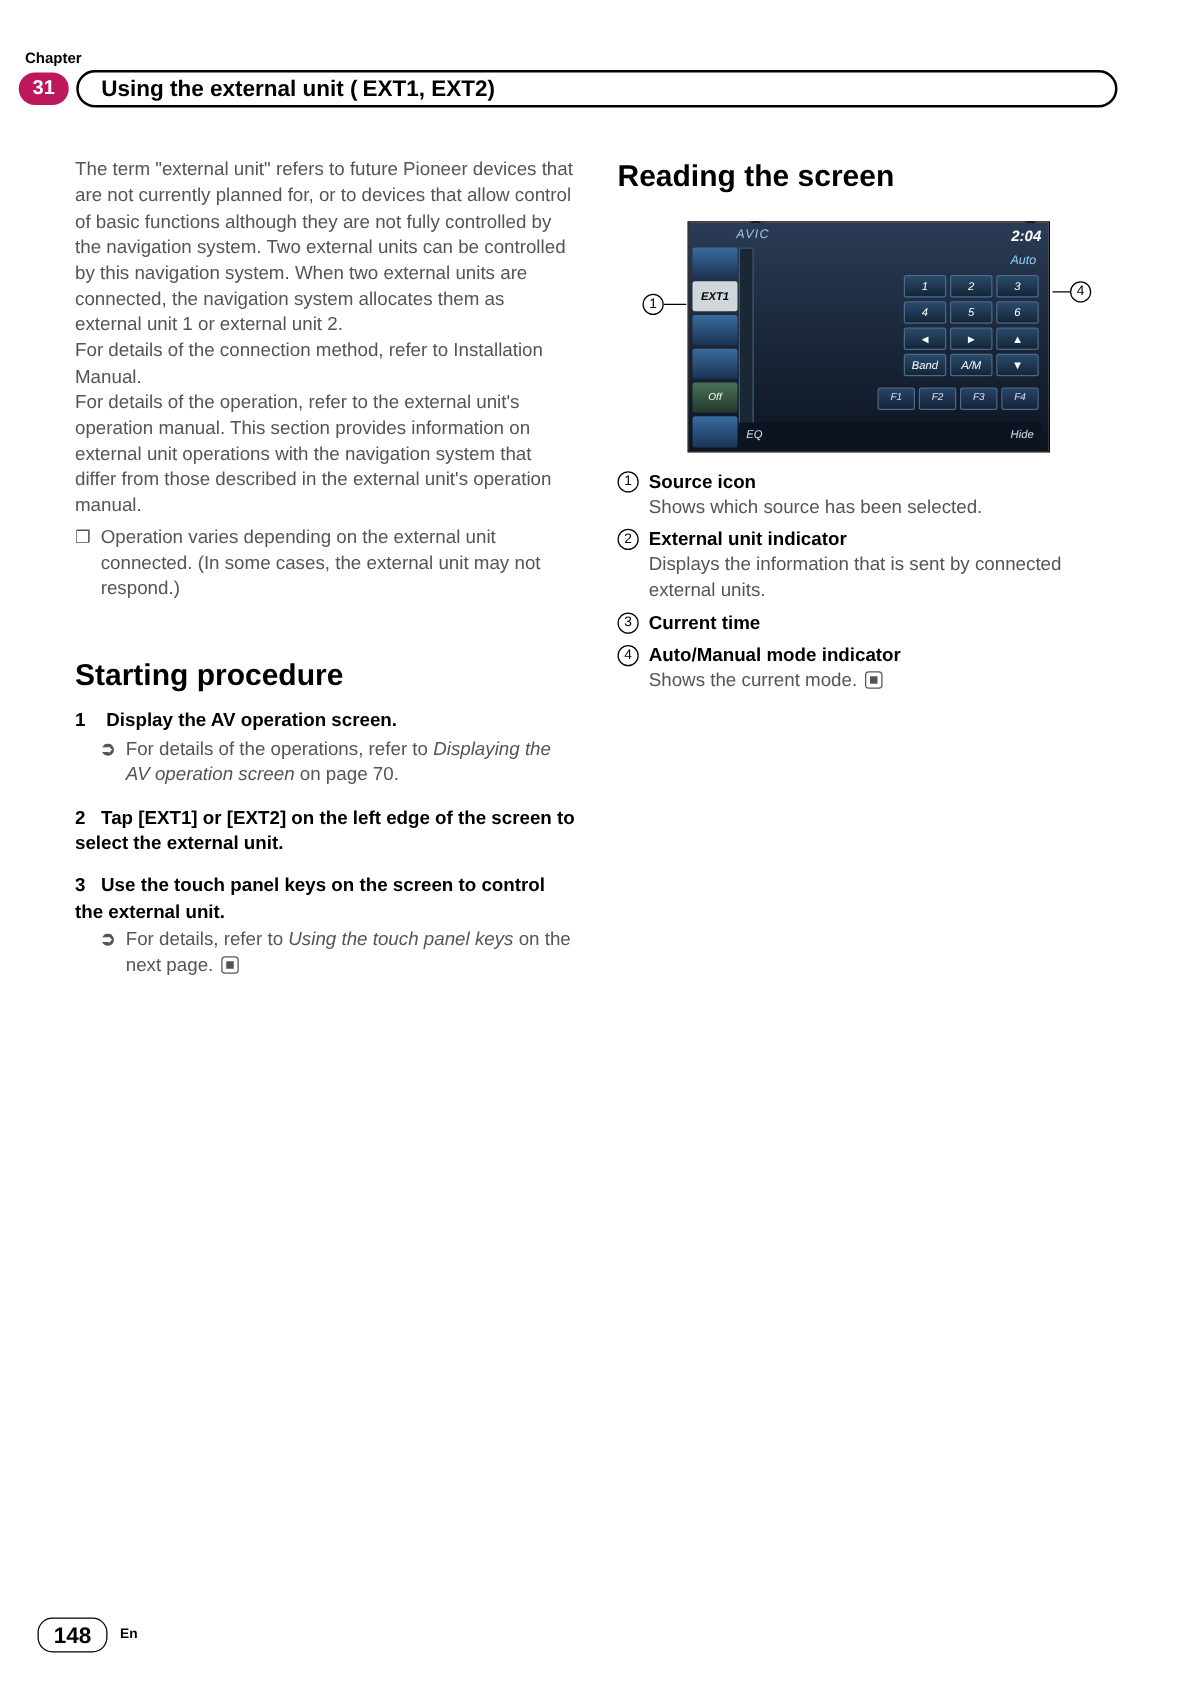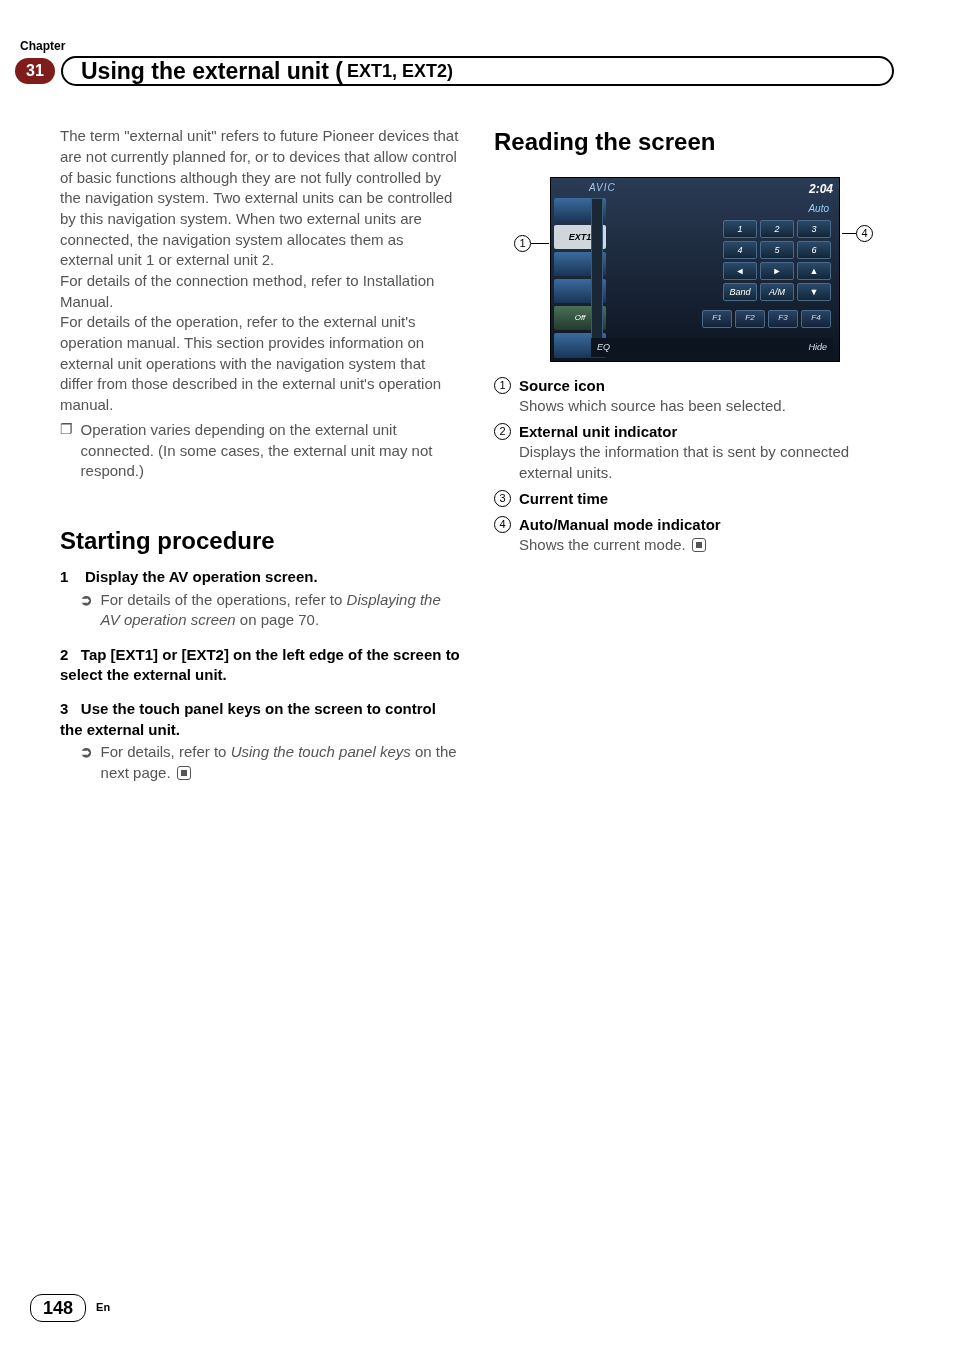--- a/index.html
+++ b/index.html
@@ -10,30 +10,30 @@
     background: #fff;
     color: #333;
     position: relative;
     font-size: 15px;
     line-height: 1.35;
   }
   .page { padding: 38px 60px 40px 60px; }
   .chapter-label { font-size: 12px; font-weight: bold; color: #000; margin-bottom: 2px; margin-left: -40px; }
   .header-row { display: flex; align-items: center; margin-bottom: 40px; margin-left: -45px; }
   .chapter-badge {
-    width: 40px; height: 26px; background: #7f1d1d; color: #fff;
+    width: 40px; height: 26px; background: #be185d; color: #fff;
     border-radius: 13px; display: flex; align-items: center; justify-content: center;
     font-weight: bold; font-size: 16px; flex: 0 0 auto;
   }
   .title-lozenge {
     flex: 1; border: 2px solid #000; border-radius: 16px;
     height: 30px; display: flex; align-items: center; padding: 0 18px;
     margin-left: 6px;
   }
-  .title-lozenge .t1 { font-weight: 900; font-size: 23px; color: #000; }
+  .title-lozenge .t1 { font-weight: 900; font-size: 18px; color: #000; }
   .title-lozenge .t2 { font-weight: 900; font-size: 18px; color: #000; margin-left: 4px; }
   .columns { display: flex; gap: 34px; }
   .col { flex: 1; min-width: 0; }
   .col p { color: #555; margin-bottom: 0; }
   .para { color: #555; font-size: 15px; line-height: 1.38; }
   .bullet-row { display: flex; gap: 8px; margin-top: 4px; }
   .bullet-icon { flex: 0 0 auto; color: #555; font-size: 14px; }
   .section-h { font-weight: 900; font-size: 24px; color: #000; margin-top: 43px; margin-bottom: 8px; }
   .step-num { font-weight: bold; color: #000; }
   .step-title { font-weight: bold; color: #000; }
@@ -70,21 +70,21 @@
   .shot {
     background: linear-gradient(180deg,#2a3b55 0%, #0c1420 100%);
     border: 1px solid #000; width: 290px; height: 185px; position: relative;
     margin-left: 36px; margin-top: 18px;
     font-family: Arial, sans-serif; color: #cfe0ef; font-size: 9px; font-style: italic;
   }
   .shot .topbar { position:absolute; top:3px; left:6px; right:6px; display:flex; justify-content:space-between; font-size:9px; color:#9fc6ea; }
   .shot .avic { font-size:10px; letter-spacing:1px; margin-left:32px; }
   .shot .time { font-weight:bold; font-size:12px; color:#fff; }
   .shot .auto { position:absolute; top:24px; right:10px; font-size:10px; color:#8ecfff; }
-  .shot .sidebar { position:absolute; left:3px; top:20px; bottom:3px; width:52px; display:flex; flex-direction:column; gap:3px;justify-content:space-between; }
+  .shot .sidebar { position:absolute; left:3px; top:20px; bottom:3px; width:36px; display:flex; flex-direction:column; gap:3px;justify-content:space-between; }
   .shot .side-item { flex:1; background: linear-gradient(180deg,#3a6b9e,#1a3456); border-radius:2px; display:flex; align-items:center; justify-content:center; font-size:8px; color:#fff; }
   .shot .side-item.ext { background:#cfd6dc; color:#000; font-weight:bold; font-size:9px; }
   .shot .side-item.off { background:linear-gradient(180deg,#4a7056,#233a2e); }
   .shot .scrolltab { position:absolute; left:40px; top:20px; bottom:20px; width:12px; background:#1a2836; border:1px solid #3a5a7a; }
   .shot .keypad { position:absolute; right:8px; top:42px; display:grid; grid-template-columns:repeat(3,34px); grid-auto-rows:18px; gap:3px; }
   .shot .key { background:linear-gradient(180deg,#2a4a6a,#132638); border:1px solid #4a6a8a; border-radius:2px; display:flex; align-items:center; justify-content:center; font-size:9px; color:#fff; }
   .shot .frow { position:absolute; right:8px; top:132px; display:grid; grid-template-columns:repeat(4,30px); gap:3px; }
   .shot .fkey { height:18px; background:linear-gradient(180deg,#2a4464,#13223a); border:1px solid #4a6a8a; border-radius:2px; display:flex; align-items:center; justify-content:center; font-size:8px; color:#cfe0ef; }
   .shot .bottombar { position:absolute; left:40px; right:6px; bottom:4px; display:flex; justify-content:space-between; font-size:9px; background:#0b141f; padding:3px 6px; }
   .page-num-wrap { position:absolute; left:30px; bottom:30px; display:flex; align-items:center; gap:10px; }

